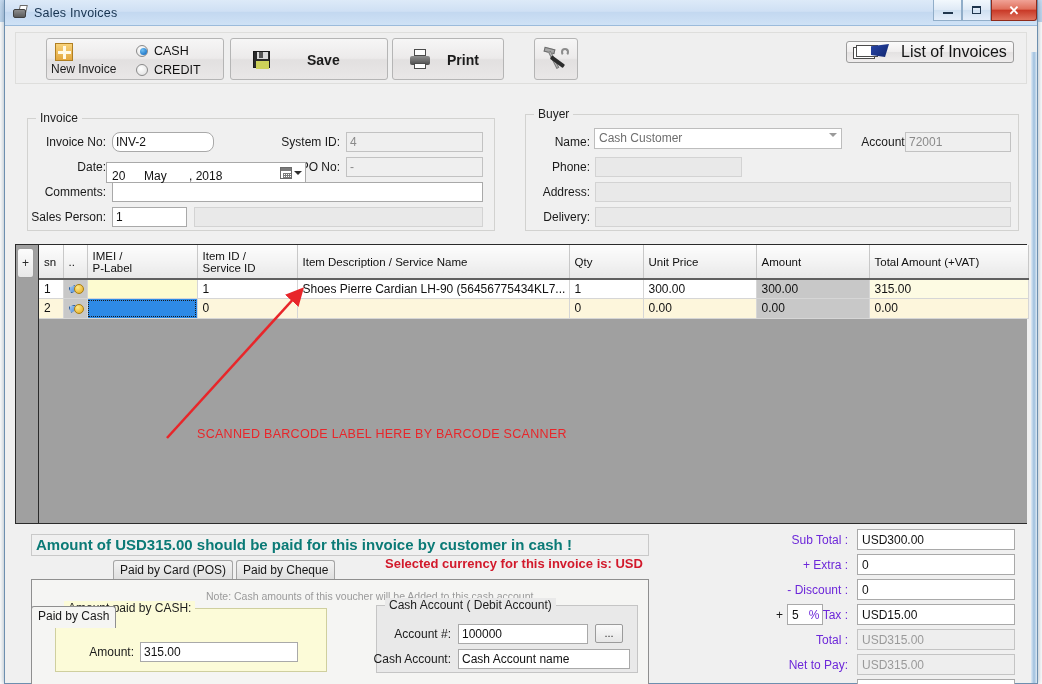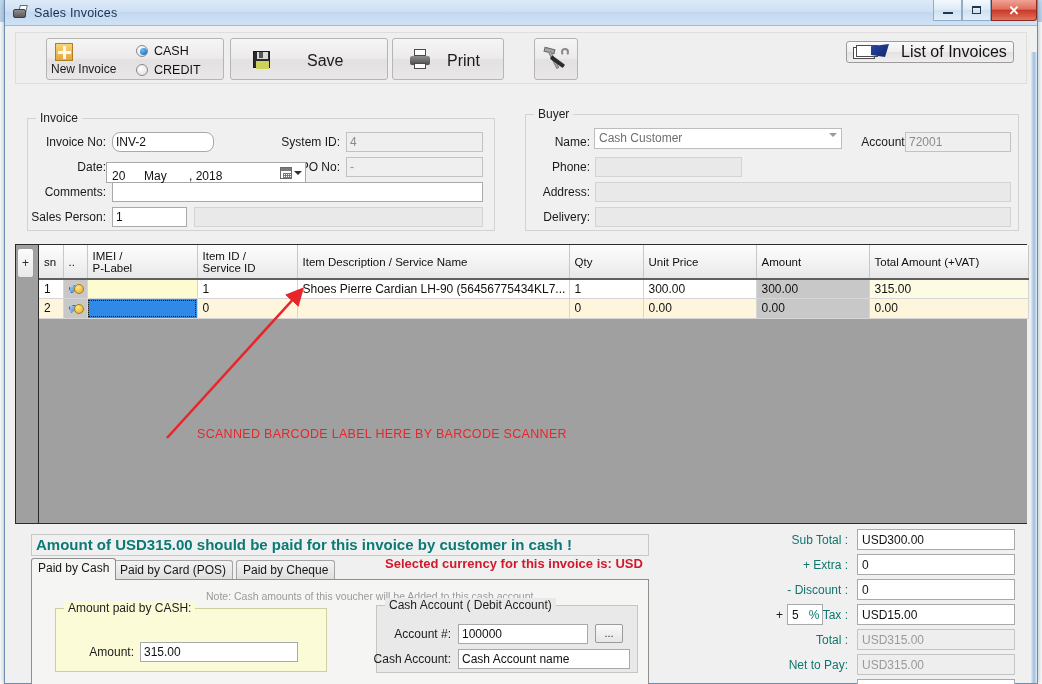--- a/index.html
+++ b/index.html
@@ -97,21 +97,21 @@
     width: 1012px; height: 52px;
     background: #efefef;
     border: 1px solid #dededc;
   }
   .tb-btn {
     position: absolute; top: 5px; height: 42px;
     background: linear-gradient(to bottom,#f6f6f6 0%,#eceaea 48%,#e2e0e0 52%,#e9e7e7 100%);
     border: 1px solid #b5b5b5; border-radius: 3px;
     display: flex; align-items: center;
   }
-  .tb-label { font-size: 16px; color: #1b1b1b; }
+  .tb-label { font-size: 14px; color: #1b1b1b; font-weight: bold; }
 
   #btn-new-invoice { left: 30px; width: 178px; }
   #new-inv-icon {
     position: absolute; left: 8px; top: 4px; width: 18px; height: 18px;
     background: linear-gradient(to bottom,#f8d27a,#e2a73f);
     border: 1px solid #b07f22;
   }
   #new-inv-icon::before, #new-inv-icon::after {
     content:""; position: absolute; background: #fff9e6;
   }
@@ -348,21 +348,21 @@
   #dots-btn {
     position: absolute; left: 218px; top: 18px; width: 28px; height: 19px;
     background: linear-gradient(to bottom,#fafafa,#e6e6e6);
     border: 1px solid #9b9b9b; border-radius: 2px;
     font-size: 11px; color:#2b2b2b; text-align:center; line-height:16px;
   }
 
   
   #totals { position: absolute; right: 14px; top: 503px; width: 260px; }
   .trow { position: relative; height: 25px; }
-  .tlabel { position: absolute; right: 175px; top: 4px; font-size: 12px; color:#0f766e; white-space: nowrap; }
+  .tlabel { position: absolute; right: 175px; top: 4px; font-size: 12px; color:#6d28d9; white-space: nowrap; }
   .tbox {
     position: absolute; right: 8px; top: 0; width: 158px; height: 21px;
     background: #ffffff; border: 1px solid #a9a9a9;
     font-size: 12px; color:#111; padding: 1px 4px; line-height:18px;
   }
   .tbox.ro { background:#eeeeee; color:#9a9a9a; border-color:#c4c4c4;}
   #tax-pct-box {
     position: absolute; right: 200px; top: 0; width: 36px; height: 21px;
     background:#fff; border:1px solid #a9a9a9; font-size:12px; color:#111; padding:1px 4px; line-height:18px;
   }
@@ -597,21 +597,21 @@
       <line x1="12" y1="157" x2="142" y2="14" stroke="#e8262a" stroke-width="2.6" marker-end="url(#ah)"></line>
     </svg>
     <div id="annotation-text">SCANNED BARCODE LABEL HERE BY BARCODE SCANNER</div>
 
     <div id="banner">
       <span id="banner-text">Amount of USD315.00 should be paid for this invoice by customer in cash !</span>
     </div>
     <div id="currency-note">Selected currency for this invoice is: USD</div>
 
     <div id="tabstrip">
-      <div class="tab active" style="left:0px;">
+      <div class="tab active" style="left:0px;margin-top:48px;">
         <span>Paid by Cash</span>
       </div>
       <div class="tab" style="left:82px;">
         <span>Paid by Card (POS)</span>
       </div>
       <div class="tab" style="left:205px;">
         <span>Paid by Cheque</span>
       </div>
     </div>
 

